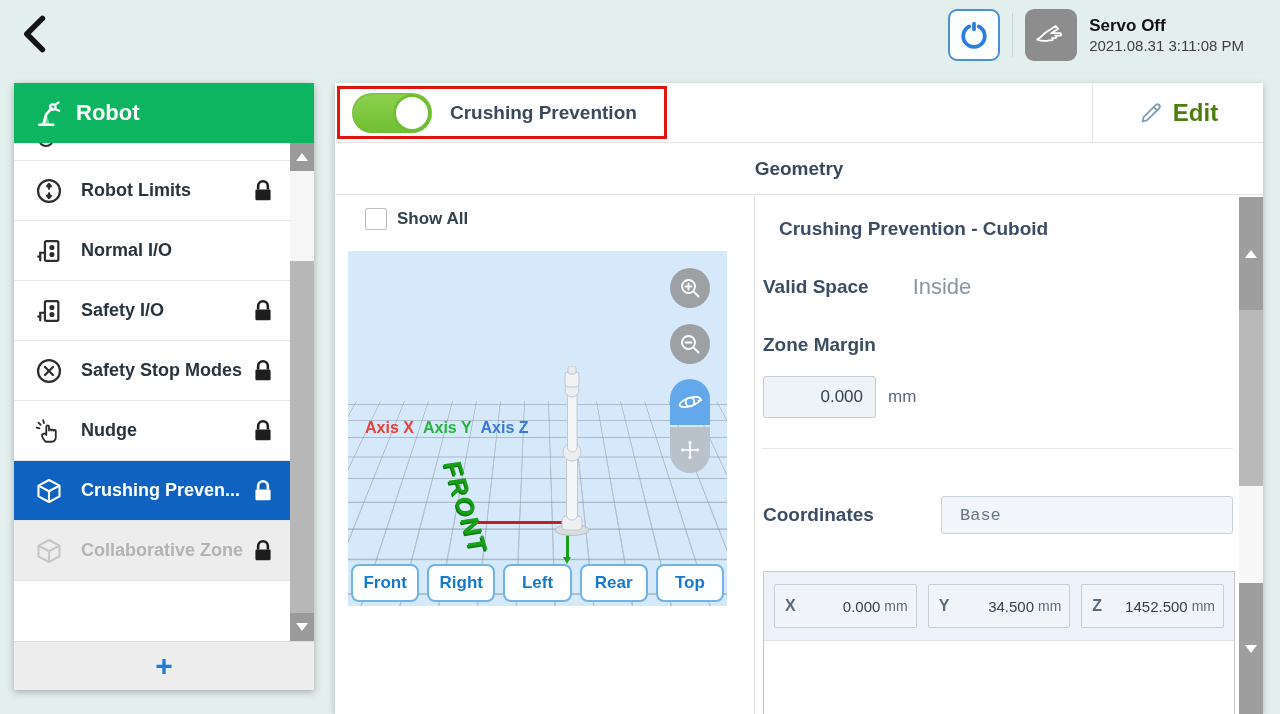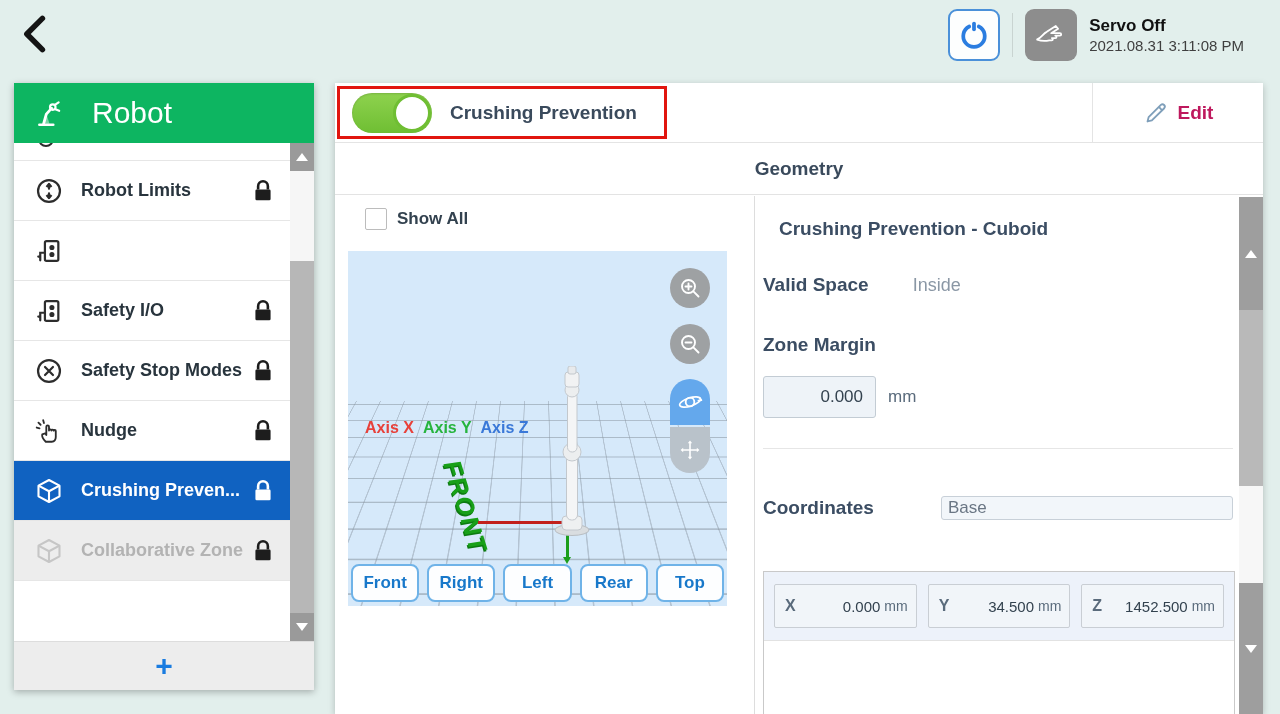--- a/index.html
+++ b/index.html
@@ -15,21 +15,21 @@
   .top-divider { width:1px; height:44px; background:#c9d4d1; }
   .servo-box { width:52px; height:52px; border-radius:9px; background:#8d8d8d; display:flex; align-items:center; justify-content:center; }
   .servo-text { display:flex; flex-direction:column; justify-content:center; }
   .servo-title { font-size:17px; font-weight:bold; color:#111; line-height:1.25; }
   .servo-time { font-size:15px; color:#3f3f3f; line-height:1.3; }
 
   
   .sidebar { position:absolute; left:14px; top:83px; width:300px; height:607px; background:#fff;
              box-shadow:0 2px 7px rgba(0,0,0,.28); }
   .sb-header { height:60px; background:#0db561; color:#fff; display:flex; align-items:center; gap:12px; padding-left:20px; }
-  .sb-header .sb-title { font-size:30px; font-weight:normal;margin-left:16px; }
+  .sb-header .sb-title { font-size:22px; font-weight:bold; }
   .sb-list { position:relative; }
   .sb-partial { height:18px; background:#fff; border-bottom:1px solid #e6e6e6; position:relative; overflow:hidden; }
   .sb-partial .frag { position:absolute; left:24px; top:-12px; width:16px; height:16px; border:2.5px solid #2d2d2d; border-radius:50%; }
   .sb-item { height:60px; width:276px; background:#fff; border-bottom:1px solid #e6e6e6;
              display:flex; align-items:center; padding:0 14px 0 20px; color:#28343d; cursor:pointer; }
   .sb-item .sb-icon { width:30px; height:30px; flex:0 0 30px; display:flex; align-items:center; justify-content:center; color:#2d2d2d; }
   .sb-item .sb-label { font-size:18px; font-weight:bold; margin-left:17px; flex:1; white-space:nowrap; overflow:hidden; }
   .sb-item .sb-lock { width:26px; height:26px; flex:0 0 26px; color:#1d1d1d; }
   .sb-item.selected { background:#1062c1; color:#fff; }
   .sb-item.selected .sb-icon, .sb-item.selected .sb-lock { color:#fff; }
@@ -53,21 +53,21 @@
   .toggle-row { position:relative; height:60px; border-bottom:1px solid #e4e4e4; }
   .highlight-box { position:absolute; left:2px; top:3px; width:330px; height:53px; border:3px solid #e1150f; pointer-events:none; }
   .toggle { position:absolute; left:17px; top:10px; width:80px; height:40px; border-radius:20px;
             background:linear-gradient(#8ed24e,#6fbe33); box-shadow:inset 0 1px 2px rgba(0,0,0,.15); cursor:pointer; }
   .toggle .knob { position:absolute; right:1px; top:1px; width:38px; height:38px; border-radius:50%;
                   background:#fff; border:3px solid #6fbe33; }
   .toggle-label { position:absolute; left:115px; top:0; height:60px; display:flex; align-items:center;
                   font-size:19px; font-weight:bold; color:#3a4a5c; }
   .edit-btn { position:absolute; right:0; top:0; width:171px; height:60px; border-left:1px solid #e4e4e4;
               display:flex; align-items:center; justify-content:center; gap:9px; cursor:pointer; }
-  .edit-btn span { font-size:19px; font-weight:bold; color:#be185d; }
+  .edit-btn span { font-size:24px; font-weight:bold; color:#4d7c0f; }
 
   .tabs { display:flex; height:52px; border-bottom:1px solid #e3e3e3; }
   .tab { flex:1; display:flex; align-items:center; justify-content:center; font-size:19px; font-weight:bold; cursor:pointer; }
   .tab.active { background:#fff; color:#3a4a5c; }
   .tab.inactive { background:#efefef; color:#b0b0b0; }
 
   .content { position:absolute; left:0; top:113px; right:0; bottom:0; display:flex; }
   .pane-left { width:420px; border-right:1px solid #ddd; position:relative; }
   .pane-right { flex:1; position:relative; padding:0 0 0 8px; }
 
@@ -103,32 +103,32 @@
   .vp-pill .pan { position:absolute; top:48px; width:40px; height:46px; background:#b9c2ca; border-radius:0 0 20px 20px;
                   display:flex; align-items:center; justify-content:center; cursor:pointer; }
   .view-btns { position:absolute; left:3px; bottom:4px; width:373px; display:flex; gap:8px; }
   .view-btn { flex:1; height:38px; background:#fdfeff; border:2px solid #6fb3e8; border-radius:8px;
               color:#1878ca; font-size:17px; font-weight:bold; display:flex; align-items:center; justify-content:center; cursor:pointer; }
 
   
   .d-title { position:absolute; left:24px; top:22px; font-size:19px; font-weight:bold; color:#3b4d63; }
   .d-valid { position:absolute; left:8px; top:78px; display:flex; gap:44px; align-items:center; }
   .d-valid .lab { font-size:19px; font-weight:bold; color:#3b4d63; }
-  .d-valid .val { font-size:18px; color:#8a97a5; }
+  .d-valid .val { font-size:22px; color:#8a97a5; }
   .d-zm-label { position:absolute; left:8px; top:138px; font-size:19px; font-weight:bold; color:#3b4d63; }
   .d-zm-row { position:absolute; left:8px; top:180px; display:flex; align-items:center; gap:12px; }
   .d-zm-input { width:113px; height:42px; background:#eef3f8; border:1.5px solid #c3ccd4; border-radius:3px;
                 display:flex; align-items:center; justify-content:flex-end; padding-right:12px;
                 font-size:17px; color:#33424f; }
   .d-zm-unit { font-size:17px; color:#5a6b7c; }
   .d-rule { position:absolute; left:8px; right:30px; top:252px; height:1px; background:#e6e6e6; }
   .d-coord { position:absolute; left:8px; top:300px; right:30px; display:flex; align-items:center; }
   .d-coord .lab { font-size:19px; font-weight:bold; color:#3b4d63; width:178px; }
-  .d-coord .dd { flex:1; height:24px; background:#f2f6fa; border:1.5px solid #c8d0d8; border-radius:3px;
-                 display:flex; align-items:center; padding-left:6px; font-size:17px; color:#6a7684; cursor:pointer; }
+  .d-coord .dd { flex:1; height:38px; background:#f2f6fa; border:1.5px solid #c8d0d8; border-radius:3px;
+                 display:flex; align-items:center; padding-left:18px; font-size:17px; color:#6a7684; cursor:pointer;font-family:Liberation Mono, monospace; }
   .point-box { position:absolute; left:8px; top:375px; right:28px; height:220px; border:1.5px solid #c9c9c9; background:#fff; }
   .point-title { padding:16px 0 14px 16px; font-size:19px; font-weight:bold; color:#33424f; border-bottom:1px solid #e2e2e2; }
   .point-band { margin:0; padding:12px 10px; background:#edf2fa; display:flex; gap:11px; border-bottom:1px solid #e2e2e2; }
   .pt-field { flex:1; height:44px; background:#f1f5f9; border:1.5px solid #c9ced4; border-radius:2px;
               display:flex; align-items:center; padding:0 8px 0 10px; }
   .pt-field .ax { font-size:16px; font-weight:bold; color:#5a6b7c; width:26px; }
   .pt-field .val { flex:1; text-align:right; font-size:15px; color:#33424f; }
   .pt-field .un { font-size:14px; color:#5a6b7c; margin-left:4px; }
 
   
@@ -204,20 +204,21 @@
 
       <div class="sb-item">
         <span class="sb-icon">
           <svg width="28" height="28" viewBox="0 0 24 24" fill="none" stroke="currentColor" stroke-width="1.9">
             <rect x="8.5" y="3.5" width="11.5" height="17" rx="1.4"></rect>
             <circle cx="14.5" cy="9" r="1.25" fill="currentColor"></circle>
             <circle cx="14.5" cy="15" r="1.25" fill="currentColor"></circle>
             <path d="M8.5 13.5 H4.5 V20 M4.5 16.8 H2.8" stroke-linecap="round"></path>
           </svg>
         </span>
+        <span class="sb-label">Normal I/O</span>
       </div>
 
       <div class="sb-item">
         <span class="sb-icon">
           <svg width="28" height="28" viewBox="0 0 24 24" fill="none" stroke="currentColor" stroke-width="1.9">
             <rect x="8.5" y="3.5" width="11.5" height="17" rx="1.4"></rect>
             <circle cx="14.5" cy="9" r="1.25" fill="currentColor"></circle>
             <circle cx="14.5" cy="15" r="1.25" fill="currentColor"></circle>
             <path d="M8.5 13.5 H4.5 V20 M4.5 16.8 H2.8" stroke-linecap="round"></path>
           </svg>

